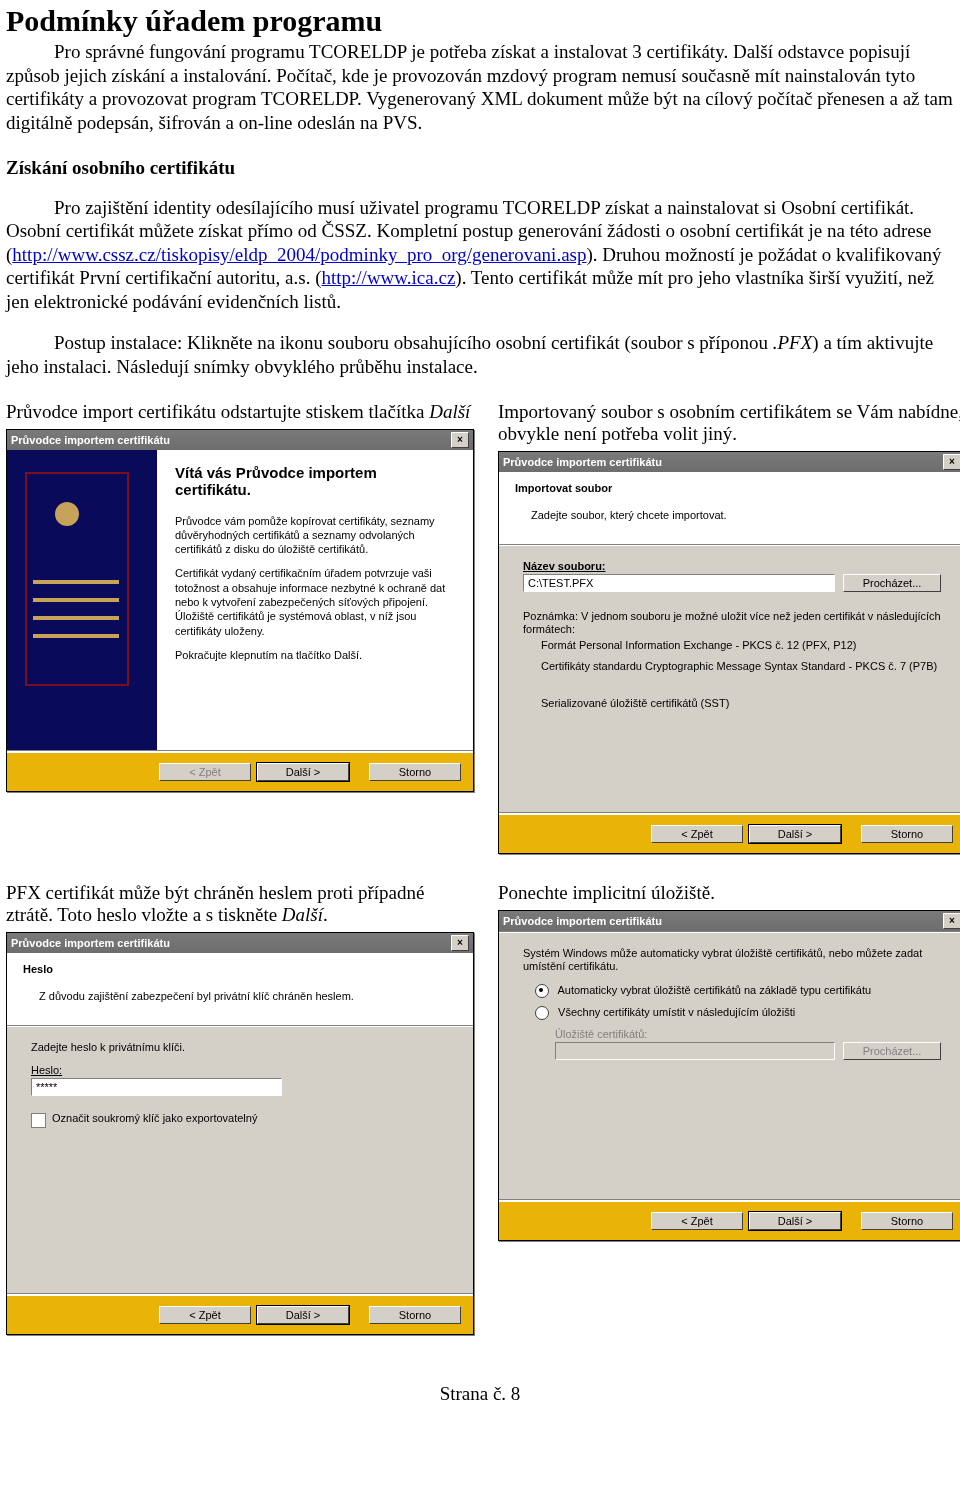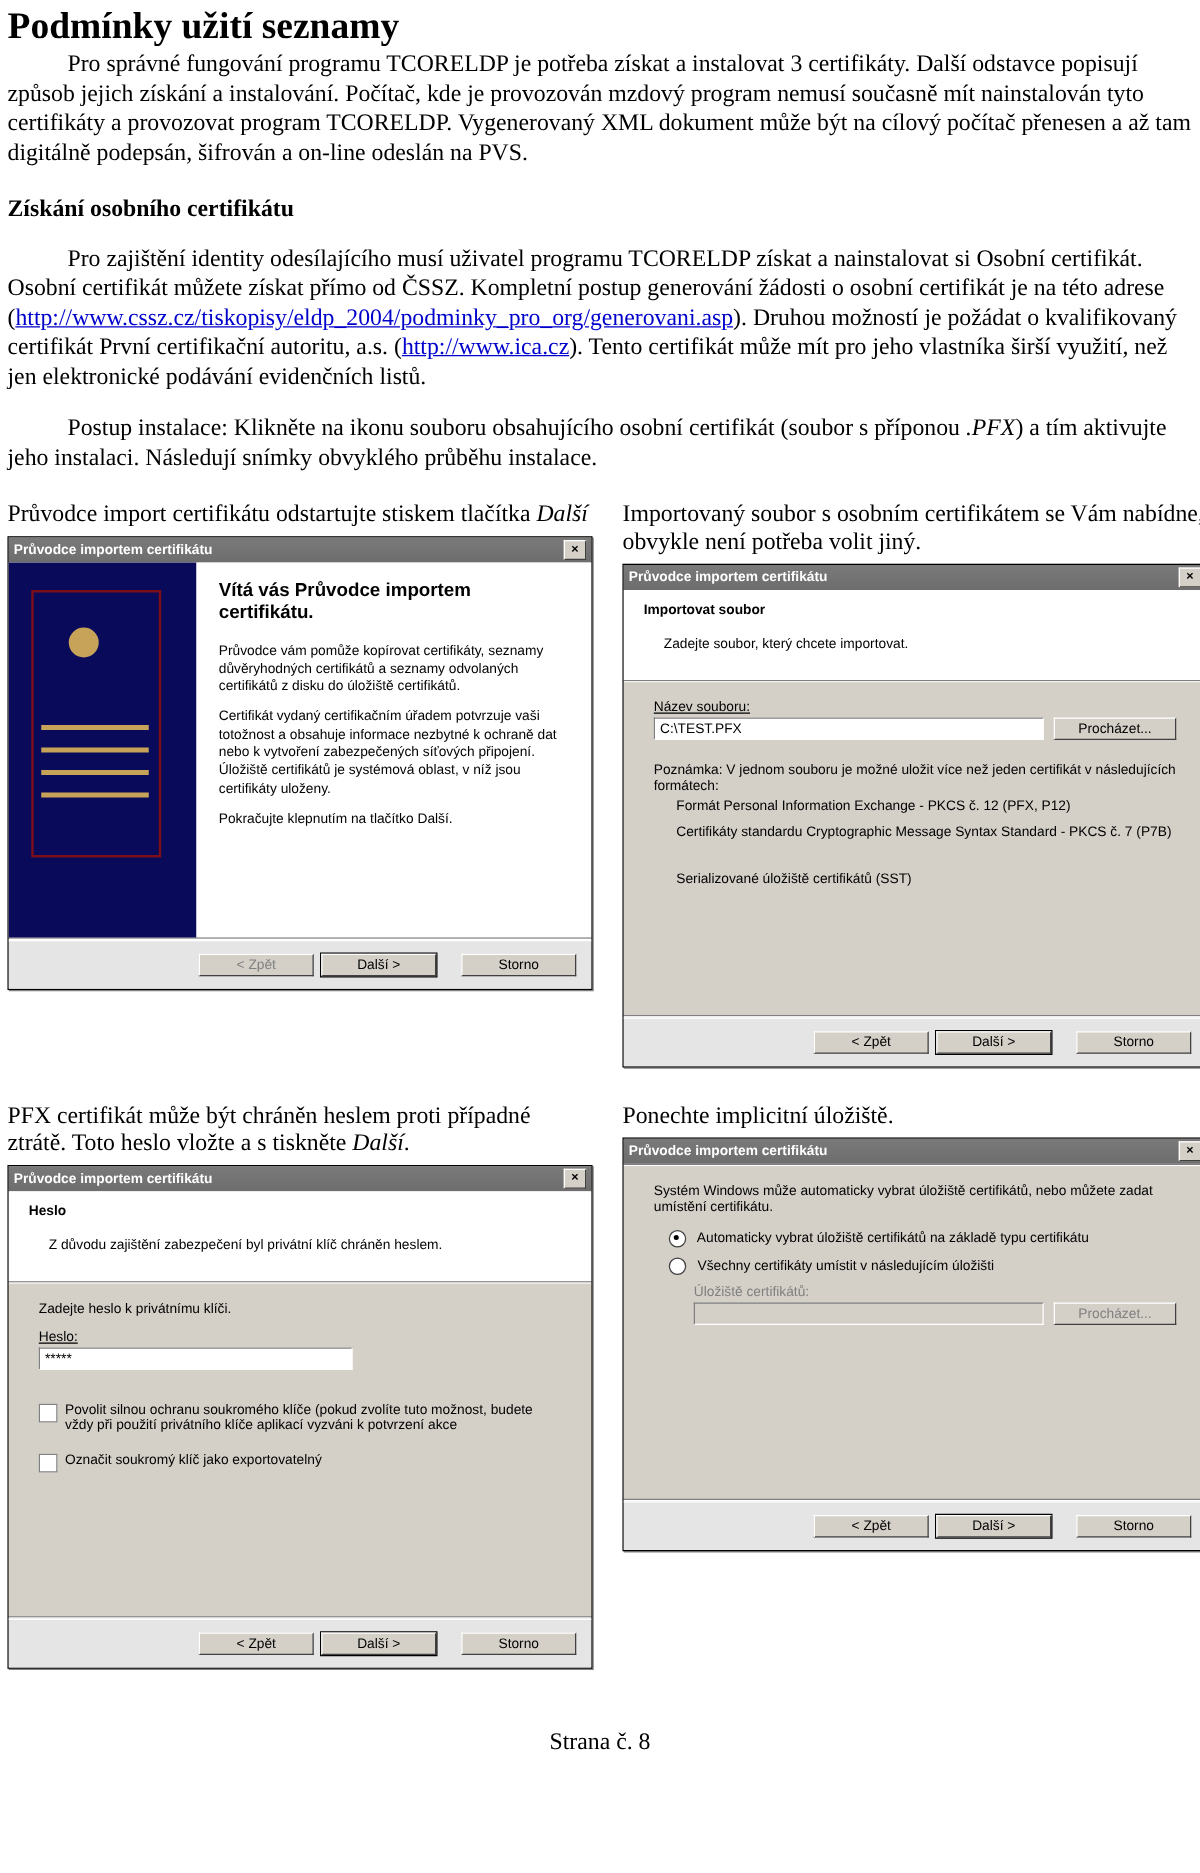--- a/index.html
+++ b/index.html
@@ -67,21 +67,21 @@
   .wizard .body-white .head-sub { font-size: 11px; margin-left: 16px; margin-top: 15px;}
   .wizard .sep { border-top: 1px solid #808080; border-bottom:1px solid #fff; height:0; }
   .wizard .content {
     background: #d4d0c8;
     padding: 14px 24px 14px 24px;
     min-height: 210px;
     font-size: 11px;
   }
   .wizard .content-tall { min-height: 238px; }
   .wizard .footer {
-    background: #e5e5e5;
+    background: #eab308;
     padding: 10px 12px;
     display: flex;
     justify-content: flex-end;
     gap: 6px;
     border-top: 1px solid #fff;
   }
   .wizard .footer .gap { width: 8px; }
   .winbtn {
     min-width: 74px;
     padding: 2px 8px;
@@ -150,21 +150,21 @@
   .footer-page {
     text-align:center;
     font-size:19px;
     margin-top:48px;
     padding-bottom:12px;
   }
 </style>
 </head>
 <body>
 
-<h1 class="page-title">Podmínky užití seznamy</h1>
+<h1 class="page-title">Podmínky úřadem programu</h1>
 
 <p>
   <span style="display:inline-block;text-indent:48px;">Pro správné fungování programu TCORELDP je potřeba získat a instalovat 3 certifikáty. Další odstavce popisují způsob jejich získání a instalování. Počítač, kde je provozován mzdový program nemusí současně mít nainstalován tyto certifikáty a provozovat program TCORELDP. Vygenerovaný XML dokument může být na cílový počítač přenesen a až tam digitálně podepsán, šifrován a on-line odeslán na PVS.</span>
 </p>
 
 <p class="section-title">Získání osobního certifikátu</p>
 
 <p>
   <span style="display:inline-block;text-indent:48px;"><span>Pro zajištění identity odesílajícího musí uživatel programu TCORELDP získat a nainstalovat si Osobní certifikát. Osobní certifikát můžete získat přímo od ČSSZ. Kompletní postup  generování žádosti o osobní certifikát je na této adrese (</span><a class="link">http://www.cssz.cz/tiskopisy/eldp_2004/podminky_pro_org/generovani.asp</a><span>). Druhou možností je požádat o kvalifikovaný certifikát První certifikační autoritu, a.s. (</span><a class="link">http://www.ica.cz</a><span>). Tento certifikát může mít pro jeho vlastníka širší využití, než jen elektronické podávání evidenčních listů.</span></span>
 </p>
@@ -219,21 +219,21 @@
         <span>Průvodce importem certifikátu</span>
         <span class="spacer"></span>
         <span class="closebtn">×</span>
       </div>
       <div class="body-white">
         <div class="head-bold">Importovat soubor</div>
         <div class="head-sub">Zadejte soubor, který chcete importovat.</div>
       </div>
       <div class="sep"></div>
       <div class="content content-tall">
-        <div style="margin-bottom:2px;">
+        <div style="margin-bottom:2px;font-weight:bold;">
           <span class="underline-label">Název souboru:</span>
         </div>
         <div class="row">
           <input class="wininput" style="flex: 1 1 0%; background: rgb(255, 255, 255);" value="C:\TEST.PFX">
           <div class="winbtn" style="min-width:80px;">Procházet...</div>
         </div>
         <p style="margin-top:18px;">Poznámka: V jednom souboru je možné uložit více než jeden certifikát v následujících formátech:</p>
         <p class="small-note">Formát Personal Information Exchange - PKCS č. 12 (PFX, P12)</p>
         <p class="small-note" style="margin-top:8px;">Certifikáty standardu Cryptographic Message Syntax Standard - PKCS č. 7 (P7B)</p>
         <p class="small-note" style="margin-top:23px;">Serializované úložiště certifikátů (SST)</p>
@@ -265,24 +265,20 @@
         <div class="head-bold">Heslo</div>
         <div class="head-sub">Z důvodu zajištění zabezpečení byl privátní klíč chráněn heslem.</div>
       </div>
       <div class="sep"></div>
       <div class="content content-tall">
         <p>Zadejte heslo k privátnímu klíči.</p>
         <div style="margin-top:10px;margin-bottom:2px;">
           <span class="underline-label">Heslo:</span>
         </div>
         <input class="wininput" style="width: 60%;" value="*****">
-        <div style="margin-top:26px;display:flex;align-items:flex-start;">
-          <span class="chk"></span>
-          <span style="flex:1;">Povolit silnou ochranu soukromého klíče (pokud zvolíte tuto možnost, budete vždy při použití privátního klíče aplikací vyzváni k potvrzení akce</span>
-        </div>
         <div style="margin-top:16px;display:flex;align-items:flex-start;">
           <span class="chk"></span>
           <span style="flex:1;">Označit soukromý klíč jako exportovatelný</span>
         </div>
       </div>
       <div class="sep"></div>
       <div class="footer">
         <div class="winbtn">&lt; Zpět</div>
         <div class="winbtn default">Další &gt;</div>
         <div class="gap"></div>

